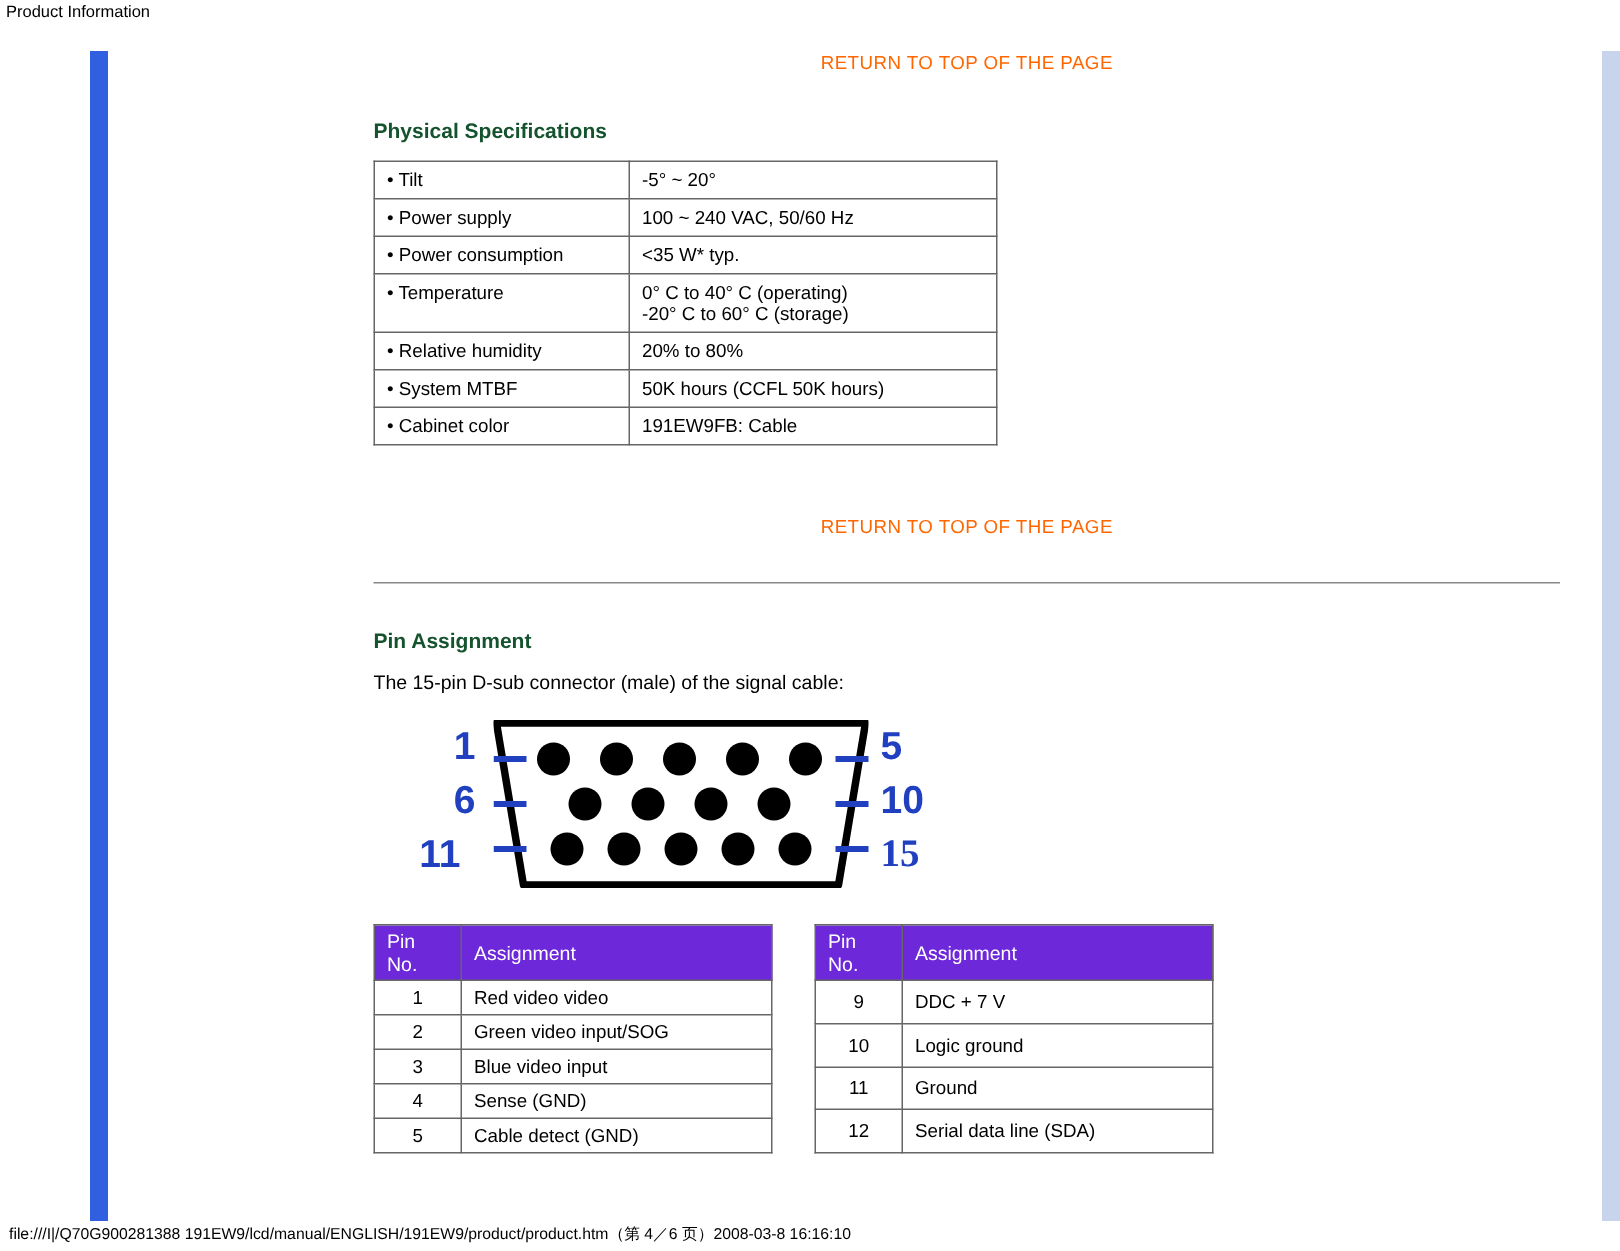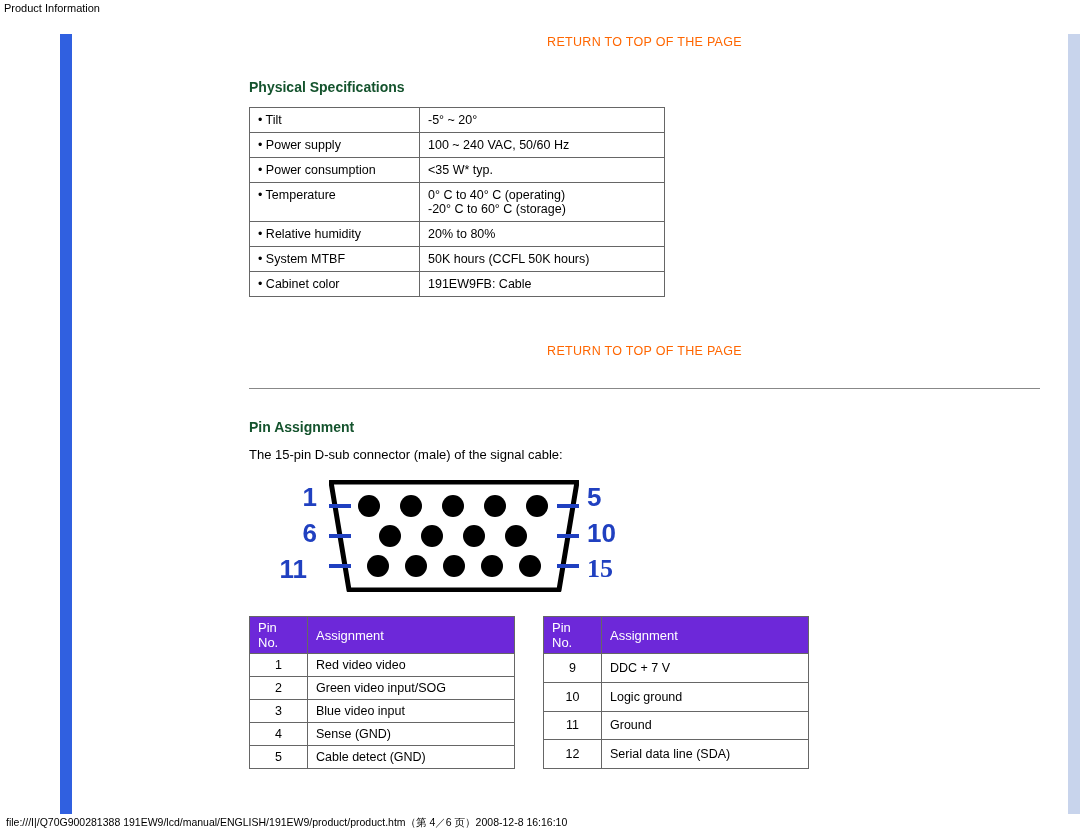--- a/index.html
+++ b/index.html
@@ -181,13 +181,13 @@
               <td class="pno">12</td>
               <td>Serial data line (SDA)</td>
             </tr>
           </tbody>
       </table>
     </div>
 
   </div>
 </div>
 
-<div class="footer-path">file:///I|/Q70G900281388 191EW9/lcd/manual/ENGLISH/191EW9/product/product.htm（第 4／6 页）2008-12-8 16:16:10</div>
+<div class="footer-path">file:///I|/Q70G900281388 191EW9/lcd/manual/ENGLISH/191EW9/product/product.htm（第 4／6 页）2008-03-8 16:16:10</div>
 
 </body></html>

